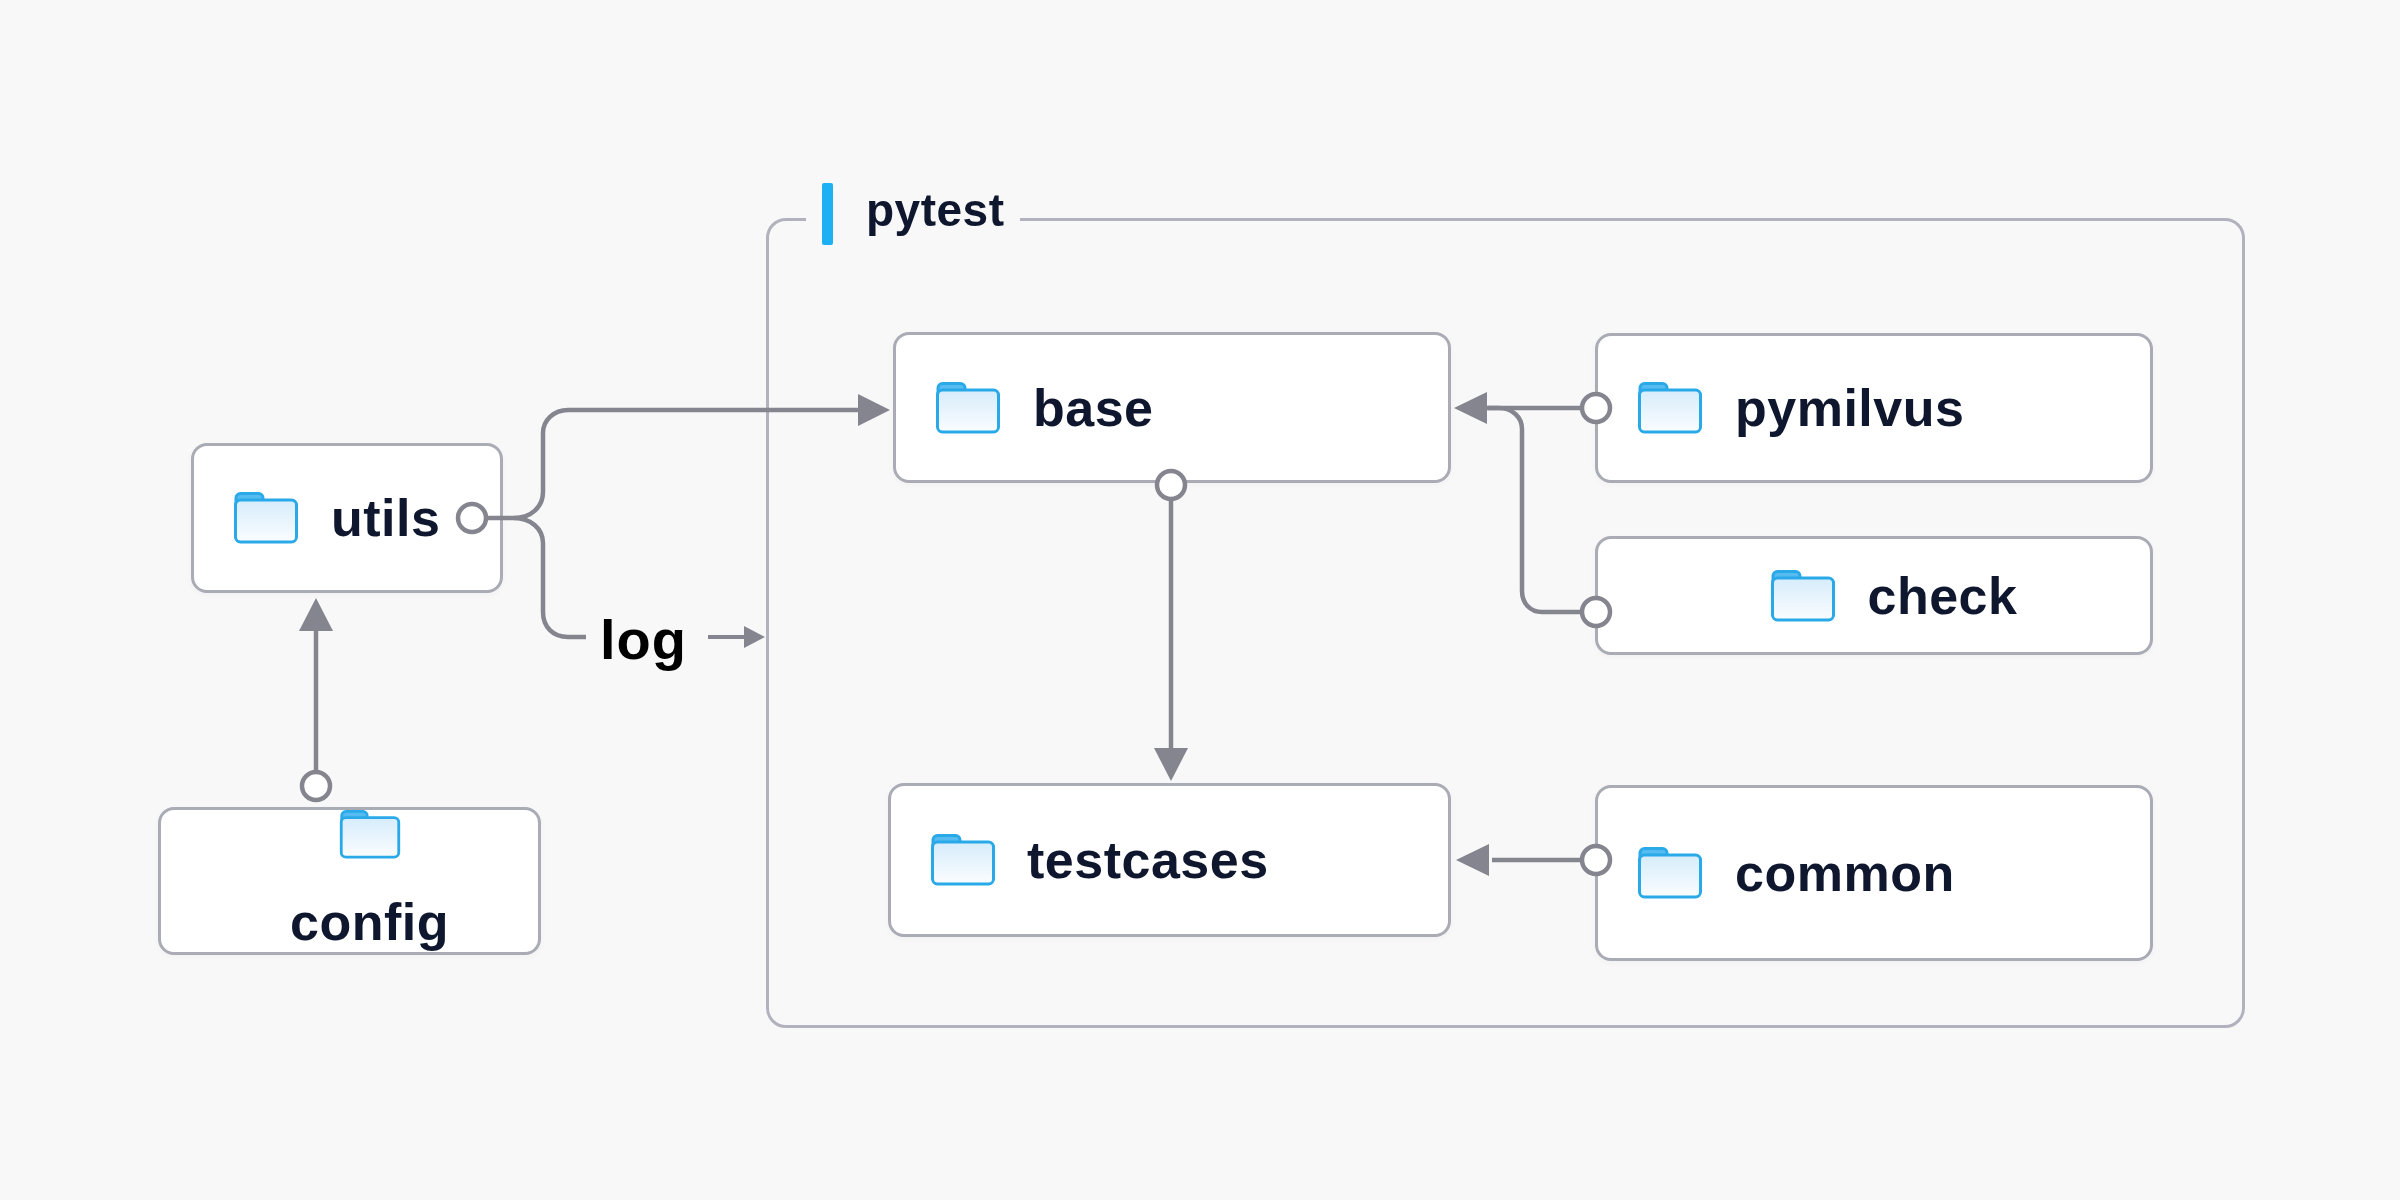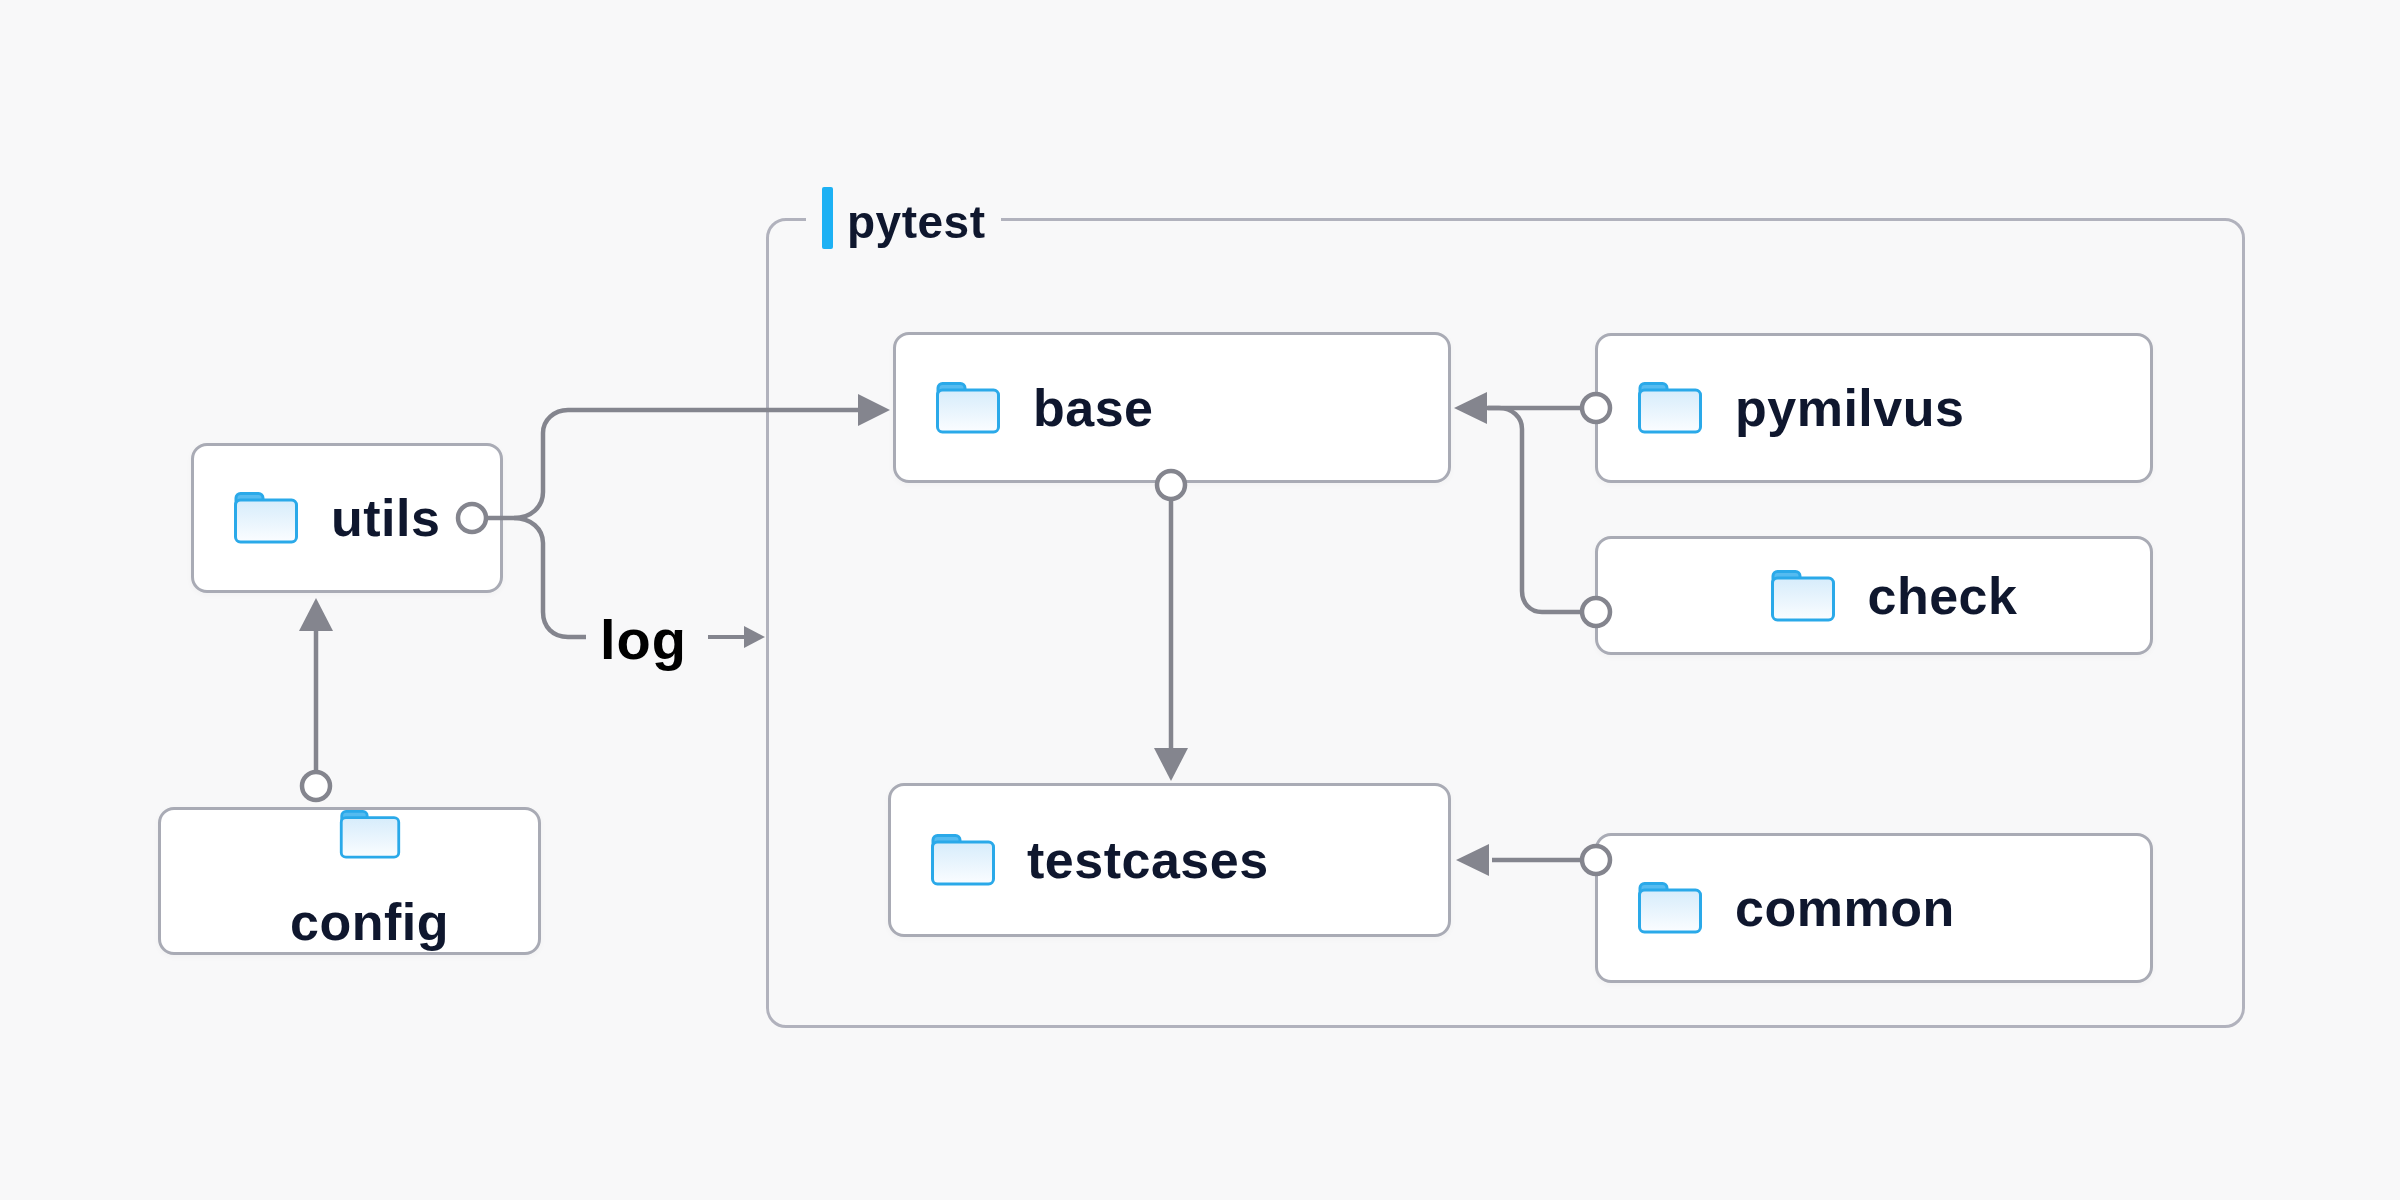--- a/index.html
+++ b/index.html
@@ -19,22 +19,22 @@
     border: 3px solid #b1b2bd;
     border-radius: 20px;
     box-sizing: border-box;
     z-index: 0;
   }
   .group-label {
     position: absolute;
     left: 806px; top: 183px;
     height: 66px;
     display: flex;
-    align-items: flex-end;
-    gap: 14px;
+    align-items: flex-start;
+    gap: 33px;
     padding: 0 16px;
     background: #f8f8f9;
     z-index: 2;
   }
   .accent-bar {
     width: 11px; height: 62px;
     border-radius: 2px;
     background: #1db1f4;
   }
   .group-label-text {
@@ -150,21 +150,21 @@
   </div>
 
   <div class="node" style="left:888px; top:783px; width:563px; height:154px;gap:32px;">
     <svg class="folder-svg" width="64" height="52" viewBox="0 0 64 52">
       <rect x="2" y="1.5" width="27" height="16" rx="4.5" fill="#55bbf0" stroke="#2aa9e9" stroke-width="3"></rect>
       <rect x="1.5" y="8" width="61" height="42" rx="5" fill="url(#fg)" stroke="#2aa9e9" stroke-width="3"></rect>
     </svg>
     <span class="node-label">testcases</span>
   </div>
 
-  <div class="node" style="left:1595px; top:785px; width:558px; height:150px;margin-top:48px;">
+  <div class="node" style="left:1595px; top:785px; width:558px; height:176px;">
     <svg class="folder-svg" width="64" height="52" viewBox="0 0 64 52">
       <rect x="2" y="1.5" width="27" height="16" rx="4.5" fill="#55bbf0" stroke="#2aa9e9" stroke-width="3"></rect>
       <rect x="1.5" y="8" width="61" height="42" rx="5" fill="url(#fg)" stroke="#2aa9e9" stroke-width="3"></rect>
     </svg>
     <span class="node-label">common</span>
   </div>
 
   <div class="edge-label">log</div>
 
   <svg id="connectors" viewBox="0 0 2400 1200">

